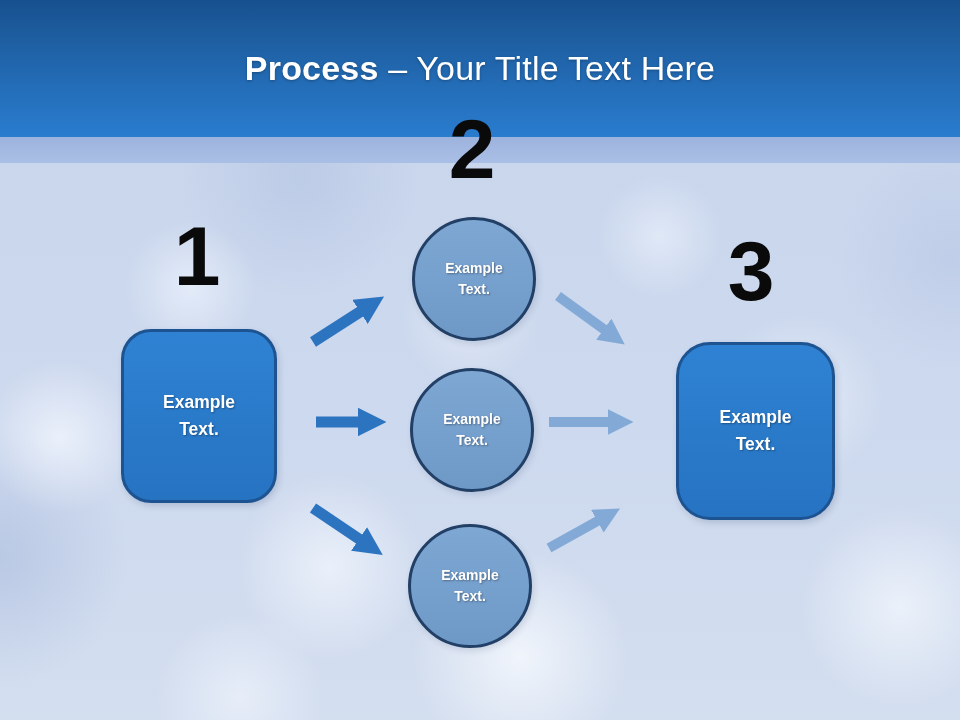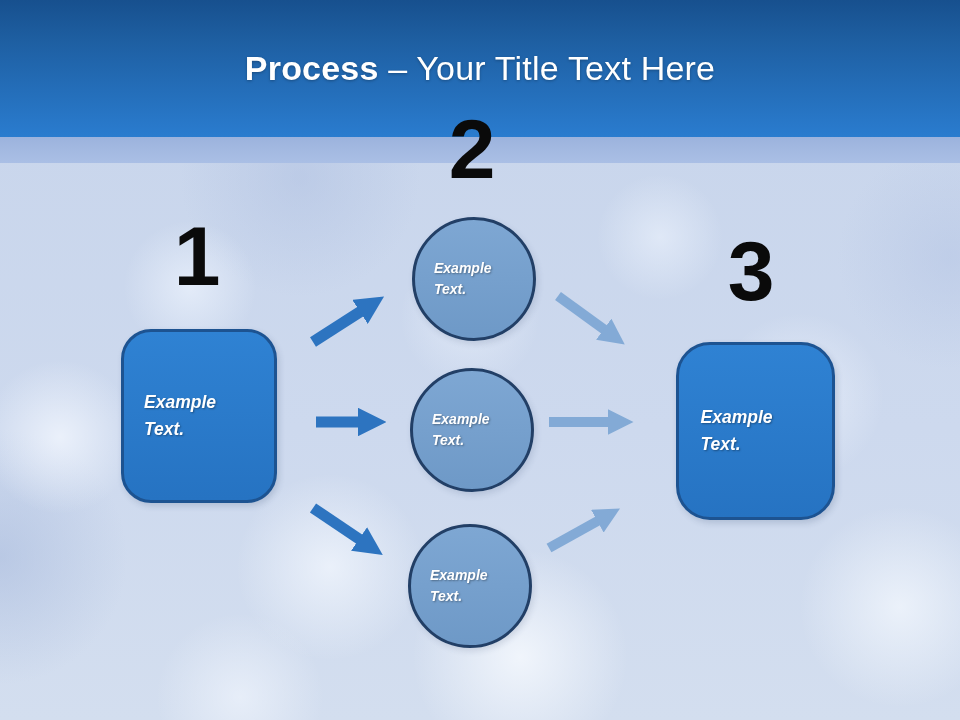--- a/index.html
+++ b/index.html
@@ -44,21 +44,21 @@
 
   .num {
     position:absolute; transform:translateX(-50%);
     font-size:84px; font-weight:bold; color:#0a0a0a; line-height:1;
   }
   .num1 { left:197px; top:214px; }
   .num2 { left:472px; top:107px; }
   .num3 { left:751px; top:229px; }
 
   .shape-label {
-    color:#ffffff; font-weight:bold; font-style:italic; text-align:left;
+    color:#ffffff; font-weight:bold; text-align:center;
     text-shadow: 1px 1px 2px rgba(0,0,0,.35);
   }
   .box {
     position:absolute; box-sizing:border-box;
     background: linear-gradient(180deg, #2f82d3 0%, #2673c2 100%);
     border:3px solid #1d5391;
     display:flex; align-items:center; justify-content:center;
     box-shadow: 2px 3px 6px rgba(40,60,100,.18);
   }
   .box-left  { left:121px; top:329px; width:156px; height:174px; border-radius:30px; }

